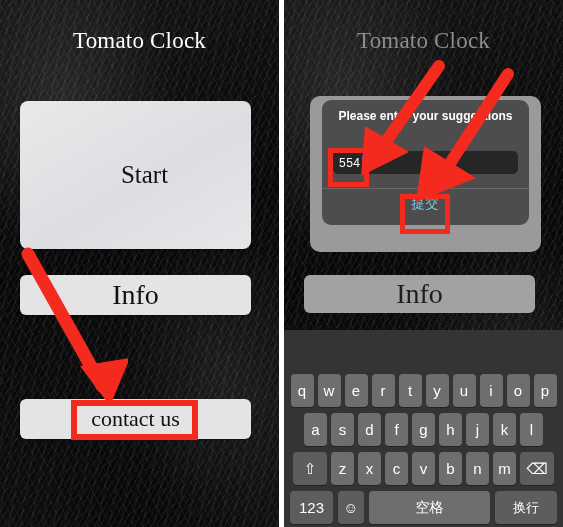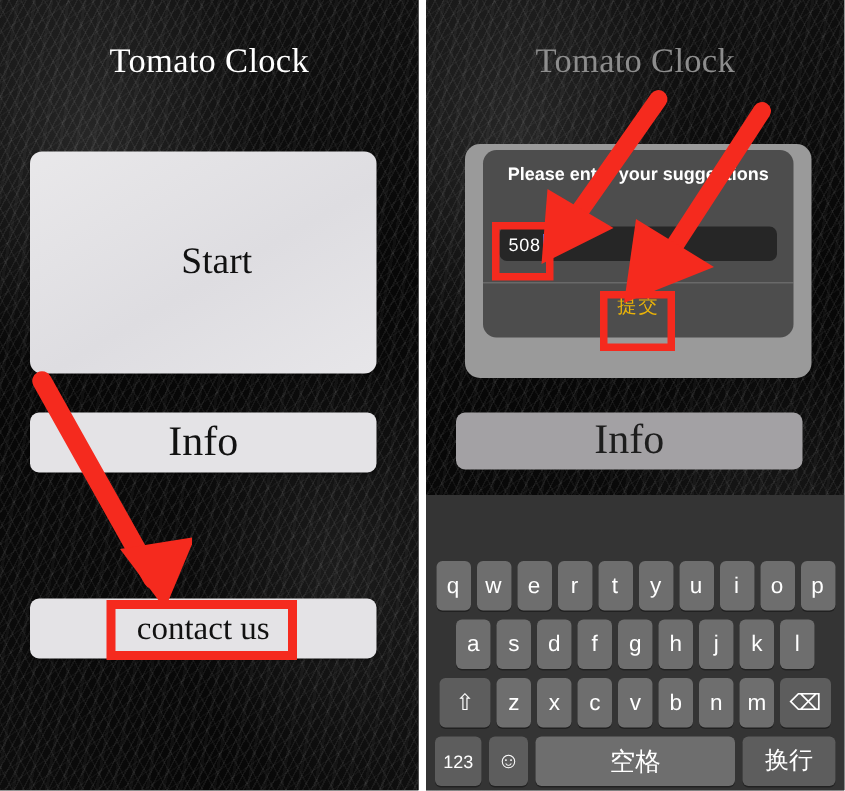--- a/index.html
+++ b/index.html
@@ -131,21 +131,21 @@
     position: absolute;
     left: 0; right: 0; top: 88px;
     height: 1px;
     background: rgba(255,255,255,0.16);
   }
   .dialog-submit {
     position: absolute;
     left: 0; right: 0; top: 95px;
     text-align: center;
     font-size: 13px;
-    color: #eab308;
+    color: #7dd3fc;
     letter-spacing: 1px;
   }
 
   
   .hl {
     position: absolute;
     border: 5px solid #f52a1e;
     z-index: 9;
   }
   .hl-contact { left: 71px;  top: 400px; width: 127px; height: 40px; border-width: 6px; }
@@ -179,24 +179,24 @@
     height: 33px;
     width: 23px;
     display: flex;
     align-items: center;
     justify-content: center;
     font-size: 15px;
     box-shadow: 0 1px 0 rgba(0,0,0,.35);
   }
   .key-wide { width: 34px; }
   .key-dark { background: #5d5d5d; }
-  .key-123  { width: 31px; font-size: 12px; }
+  .key-123  { width: 43px; font-size: 15px; }
   .key-emoji{ width: 26px; font-size: 15px; background: #5d5d5d; }
-  .key-space{ flex: 1; max-width: 140px; font-size: 17px; }
-  .key-enter{ width: 62px; font-size: 16px; background: #5d5d5d; }
+  .key-space{ flex: 1; max-width: 140px; font-size: 14px; }
+  .key-enter{ width: 62px; font-size: 13px; background: #5d5d5d; }
   .row-3 { gap: 4px; }
   .row-4 { gap: 5px; padding: 0 4px; }
   .glyph { font-size: 15px; line-height: 1; }
 </style>
 </head>
 <body>
 
 <div class="shot">
 
   <div class="panel panel-left">
@@ -232,21 +232,21 @@
     <div class="btn btn-info">
       <span>Info</span>
     </div>
 
     <div class="dialog-outer"></div>
 
     <div class="dialog-inner">
       <div class="dialog-title">Please enter your suggestions</div>
 
       <div class="dialog-input">
-        <span>508</span>
+        <span>554</span>
           <span class="caret"></span>
       </div>
 
       <div class="dialog-sep"></div>
 
       <div class="dialog-submit">
         <span>提交</span>
       </div>
     </div>
 

